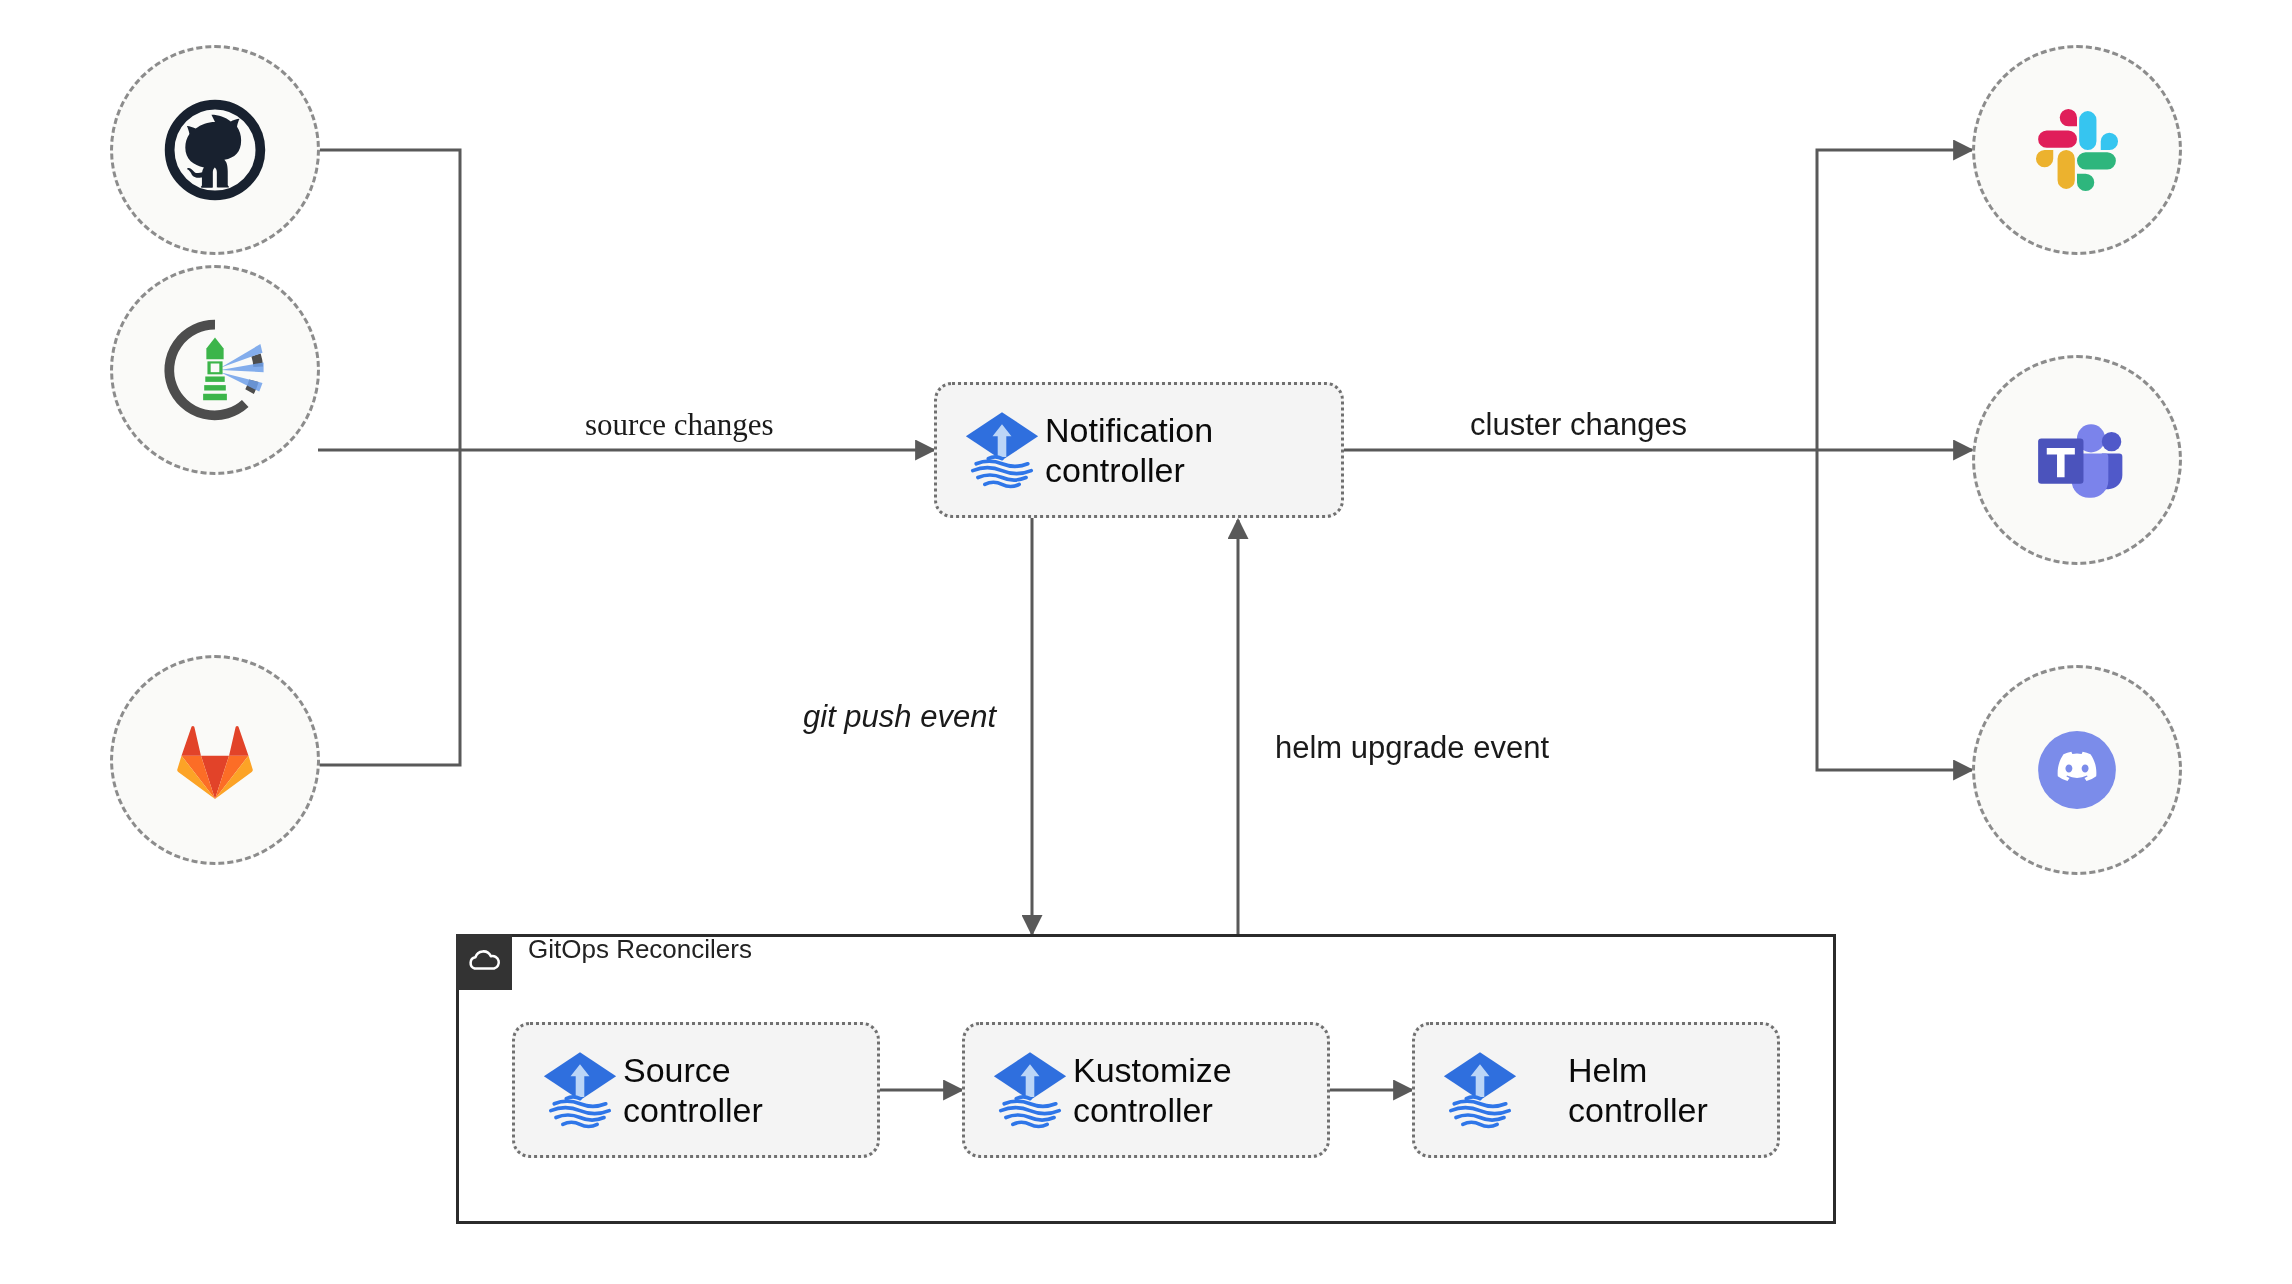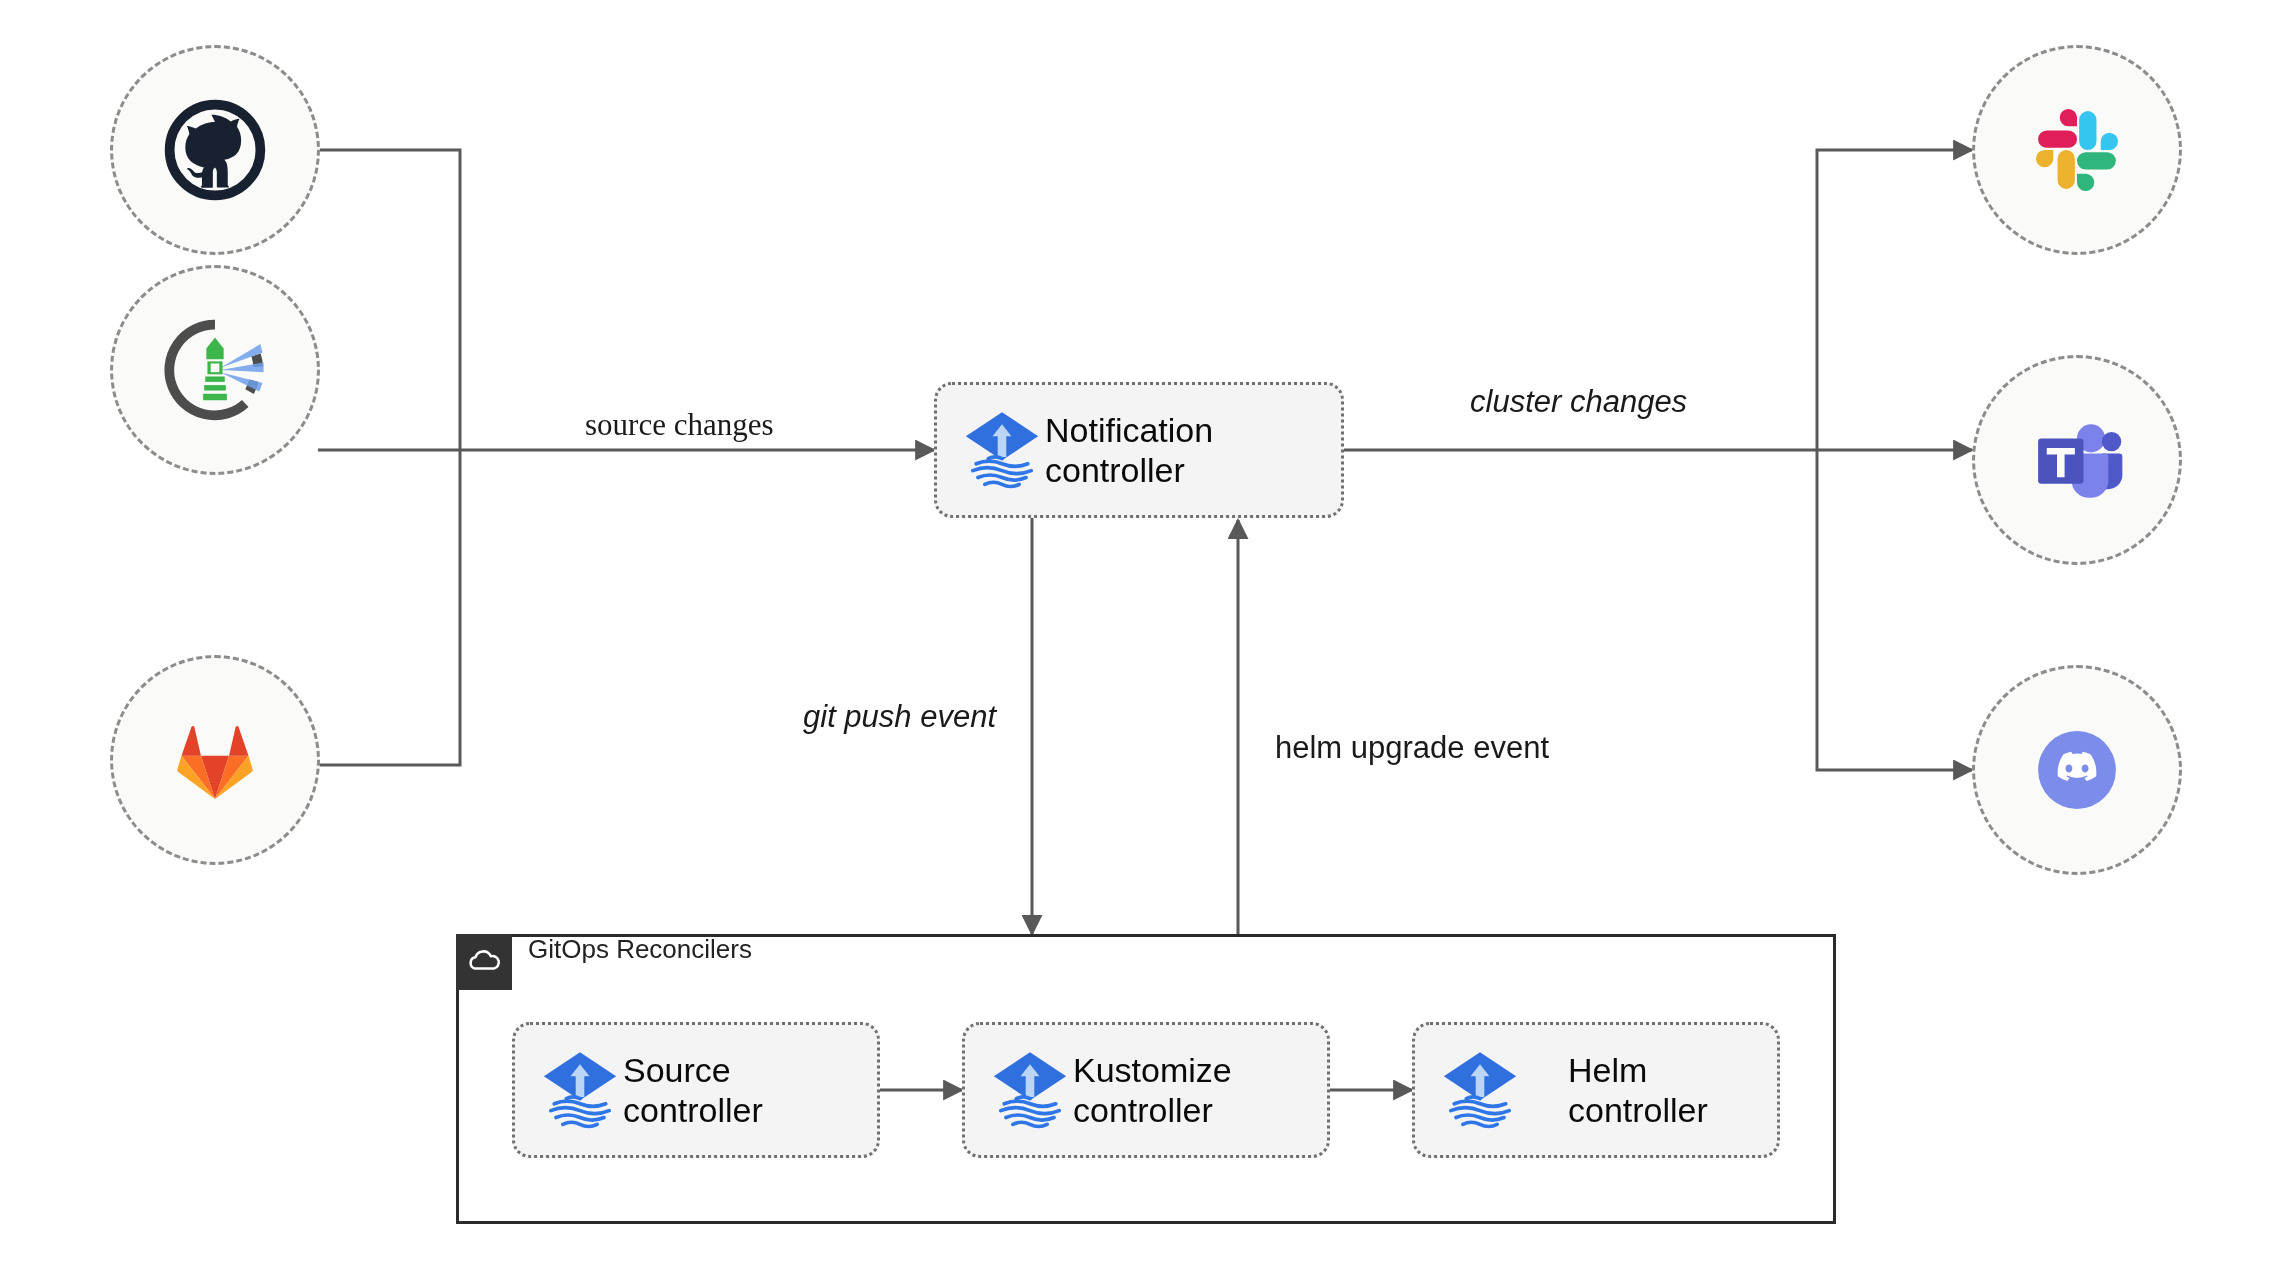--- a/index.html
+++ b/index.html
@@ -313,17 +313,17 @@
         <path d="M22 82 Q36 76 50 82 Q64 88 78 82"></path>
         <path d="M30 90 Q40 85 50 90 Q60 95 70 90"></path>
         <path d="M34 60 Q42 56 50 60"></path>
       </g>
     </svg>
     <div class="ctrl-label">Helm
 controller</div>
   </div>
 
   <div class="edge-label" style="left:575px; top:405px;font-family:Liberation Serif, serif;">source changes</div>
-  <div class="edge-label" style="left:1460px; top:382px;font-style:italic;">cluster changes</div>
+  <div class="edge-label" style="left:1460px; top:405px;">cluster changes</div>
   <div class="edge-label" style="left:793px; top:697px;font-style:italic;">git push event</div>
   <div class="edge-label" style="left:1265px; top:728px;">helm upgrade event</div>
 
 </div>
 
 </body></html>

